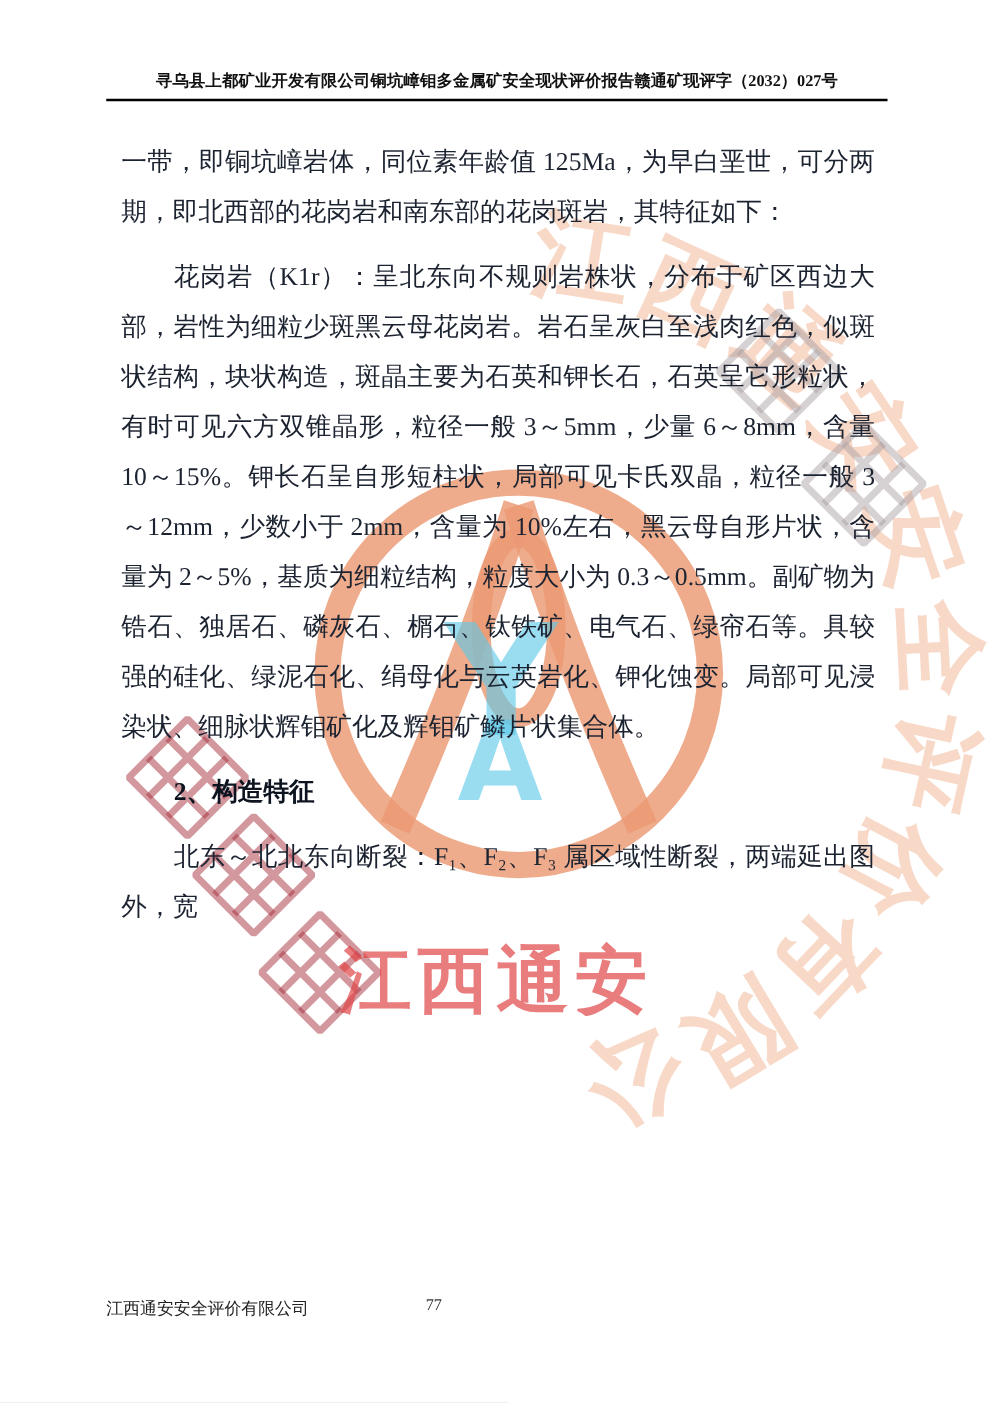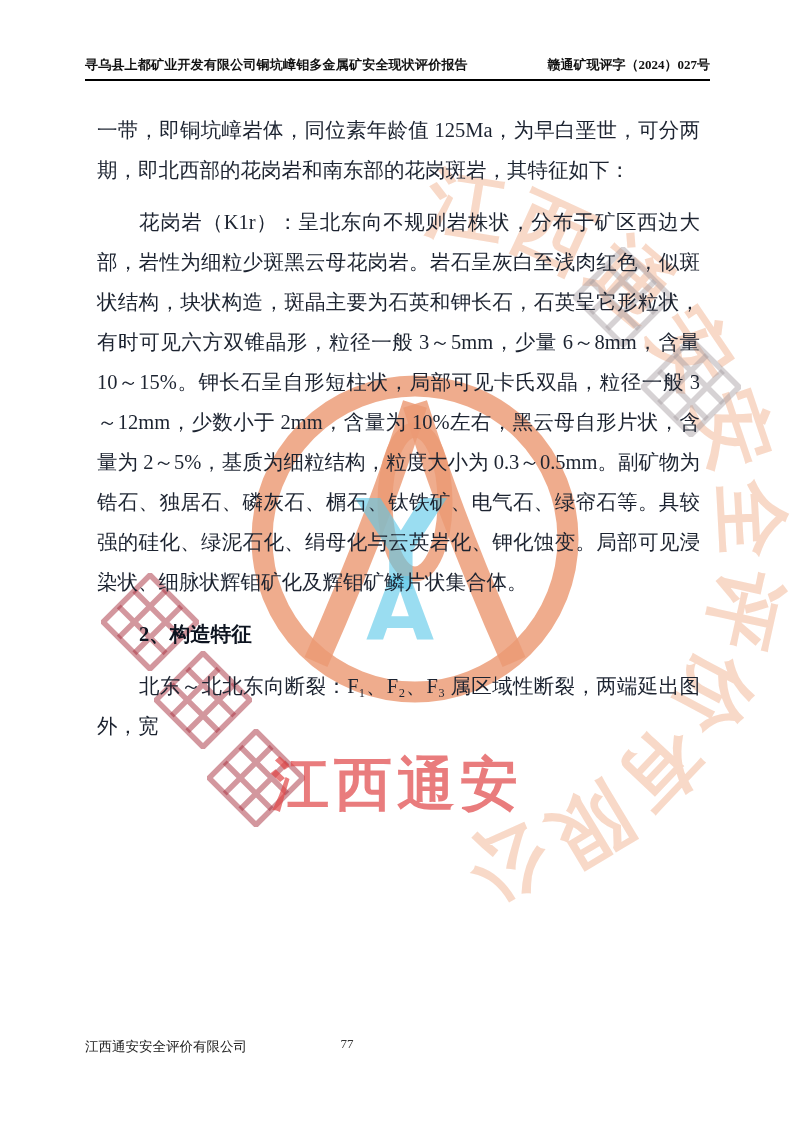--- a/index.html
+++ b/index.html
@@ -4,21 +4,21 @@
 <style>
   html,body{margin:0;padding:0;background:#e8e8e8;}
   .page{
     position:relative;width:793px;height:1122px;background:#ffffff;
     margin:0 auto;overflow:hidden;
     font-family:"Liberation Serif","DejaVu Serif",serif;
   }
   
   .header{
     position:absolute;left:85px;top:56px;width:625px;
-    display:flex;justify-content:space-between;align-items:flex-end;
+    display:flex;justify-content:center;align-items:flex-end;
     font-size:13px;font-weight:bold;color:#111;
     border-bottom:2px solid #000;padding-bottom:5px;
   }
   .header .h-left{letter-spacing:0.2px;}
   .header .h-right{white-space:nowrap;}
   
   .body-text{
     position:absolute;left:85px;top:98px;width:627px;z-index:2;
     font-size:20.5px;line-height:40px;color:#1c2330;
     text-align:justify;
@@ -97,21 +97,21 @@
     </svg>
 
     <div class="wm-y">Y</div>
     <div class="wm-a">A</div>
 
     <div class="wm-horizontal">江西通安</div>
   </div>
 
   <div class="header">
     <span class="h-left">寻乌县上都矿业开发有限公司铜坑嶂钼多金属矿安全现状评价报告</span>
-    <span class="h-right">赣通矿现评字（2024）027号</span>
+    <span class="h-right">赣通矿现评字（2032）027号</span>
   </div>
 
   <div class="body-text">
       <p class="">一带，即铜坑嶂岩体，同位素年龄值 125Ma，为早白垩世，可分两期，即北西部的花岗岩和南东部的花岗斑岩，其特征如下：</p>
       <p class="indent ">花岗岩（K1r）：呈北东向不规则岩株状，分布于矿区西边大部，岩性为细粒少斑黑云母花岗岩。岩石呈灰白至浅肉红色，似斑状结构，块状构造，斑晶主要为石英和钾长石，石英呈它形粒状，有时可见六方双锥晶形，粒径一般 3～5mm，少量 6～8mm，含量 10～15%。钾长石呈自形短柱状，局部可见卡氏双晶，粒径一般 3～12mm，少数小于 2mm，含量为 10%左右，黑云母自形片状，含量为 2～5%，基质为细粒结构，粒度大小为 0.3～0.5mm。副矿物为锆石、独居石、磷灰石、榍石、钛铁矿、电气石、绿帘石等。具较强的硅化、绿泥石化、绢母化与云英岩化、钾化蚀变。局部可见浸染状、细脉状辉钼矿化及辉钼矿鳞片状集合体。</p>
       <p class="indent bold">2、构造特征</p>
       <p class="indent ">北东～北北东向断裂：F₁、F₂、F₃ 属区域性断裂，两端延出图外，宽</p>
     </div>
 
   <div class="footer-page">77</div>

